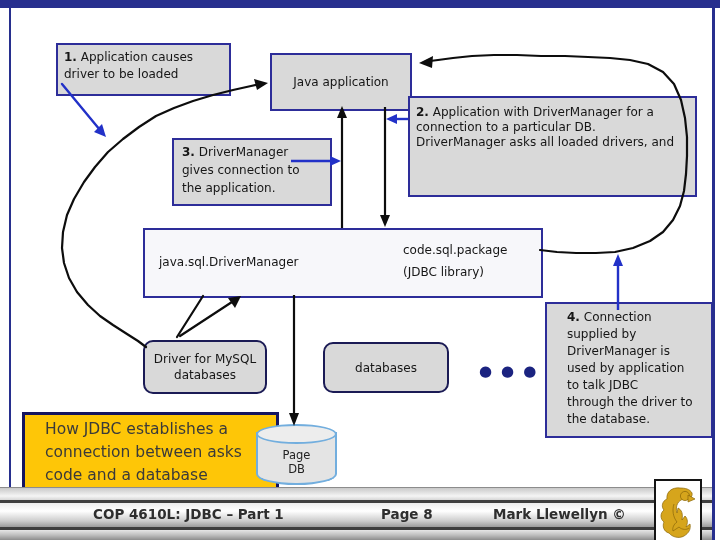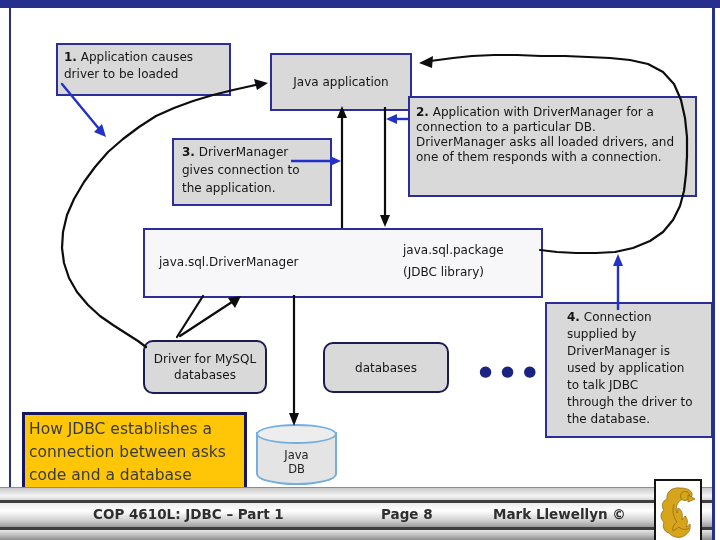--- a/index.html
+++ b/index.html
@@ -28,21 +28,21 @@
   .dm-right{position:absolute;left:258px;top:9px;line-height:22px;}
   
   .drv{background:#d9d9d9;border:2.5px solid #1b1b55;border-radius:10px;
        display:flex;flex-direction:column;align-items:center;justify-content:center;
        font-size:12px;line-height:16px;color:#161616;text-align:left;}
   .drv-mysql{left:143px;top:340px;width:120px;height:50px;}
   .drv-oracle{left:323px;top:342px;width:122px;height:47px;}
   .dots{left:479px;top:362px;font-size:15px;letter-spacing:9px;color:#1b2380;font-weight:bold;}
   
   .caption{left:22px;top:412px;width:211px;height:74px;background:#fec607;border:3px solid #151560;
-           padding:3px 4px;font-size:15.5px;line-height:23px;color:#3a3a3a;}
+           padding:3px 20px;font-size:15.5px;line-height:23px;color:#3a3a3a;}
   
   .cyl{left:256px;top:424px;width:81px;height:63px;}
   .cyl .cbody{position:absolute;left:0;top:8px;width:77px;height:51px;background:#e4e4e4;
       border:2px solid #72aede;border-top:none;border-radius:0 0 40px 40px / 0 0 11px 11px;}
   .cyl .ctop{position:absolute;left:0;top:0;width:77px;height:16px;background:#ededed;
       border:2px solid #72aede;border-radius:50%;}
   .cyl .ctext{position:absolute;left:0;top:24px;width:81px;text-align:center;
       font-size:11.5px;line-height:14px;color:#222;}
   
   .footer{left:0;top:487px;width:713px;height:53px;
@@ -79,34 +79,33 @@
 
   <div class="abs note box-javaapp">
     <span>Java application</span>
   </div>
 
   <div class="abs note box-note2">
     <b>2.</b>
     <span>Application with DriverManager for a</span><br>
     <span>connection to a particular DB.</span><br>
     <span>DriverManager asks all loaded drivers, and</span><br>
-    <span>one of them responds with a connection.</span>
   </div>
 
   <div class="abs note box-note3">
     <b>3.</b>
     <span>DriverManager</span><br>
     <span>gives connection to</span><br>
     <span>the application.</span>
   </div>
 
   <div class="abs box-dm">
     <span class="dm-left">java.sql.DriverManager</span>
     <div class="dm-right">
-      <span>java.sql.package</span><br>
+      <span>code.sql.package</span><br>
       <span>(JDBC library)</span>
     </div>
   </div>
 
   <div class="abs drv drv-mysql">
     <span>Driver for MySQL</span>
     <span>databases</span>
   </div>
   <div class="abs drv drv-oracle">
     <span>databases</span>
@@ -127,21 +126,21 @@
   <div class="abs caption">
     <span>How JDBC establishes a</span><br>
     <span>connection between asks</span><br>
     <span>code and a database</span>
   </div>
 
   <div class="abs cyl">
     <div class="cbody"></div>
     <div class="ctop"></div>
     <div class="ctext">
-      <span>Java</span><br>
+      <span>Page</span><br>
       <span>DB</span>
     </div>
   </div>
 
   <div class="abs footer">
     <span class="ftext f-course">COP 4610L: JDBC – Part 1</span>
     <span class="ftext f-page">Page 8</span>
     <span class="ftext f-author">Mark Llewellyn ©</span>
   </div>
   <div class="abs logobox">

